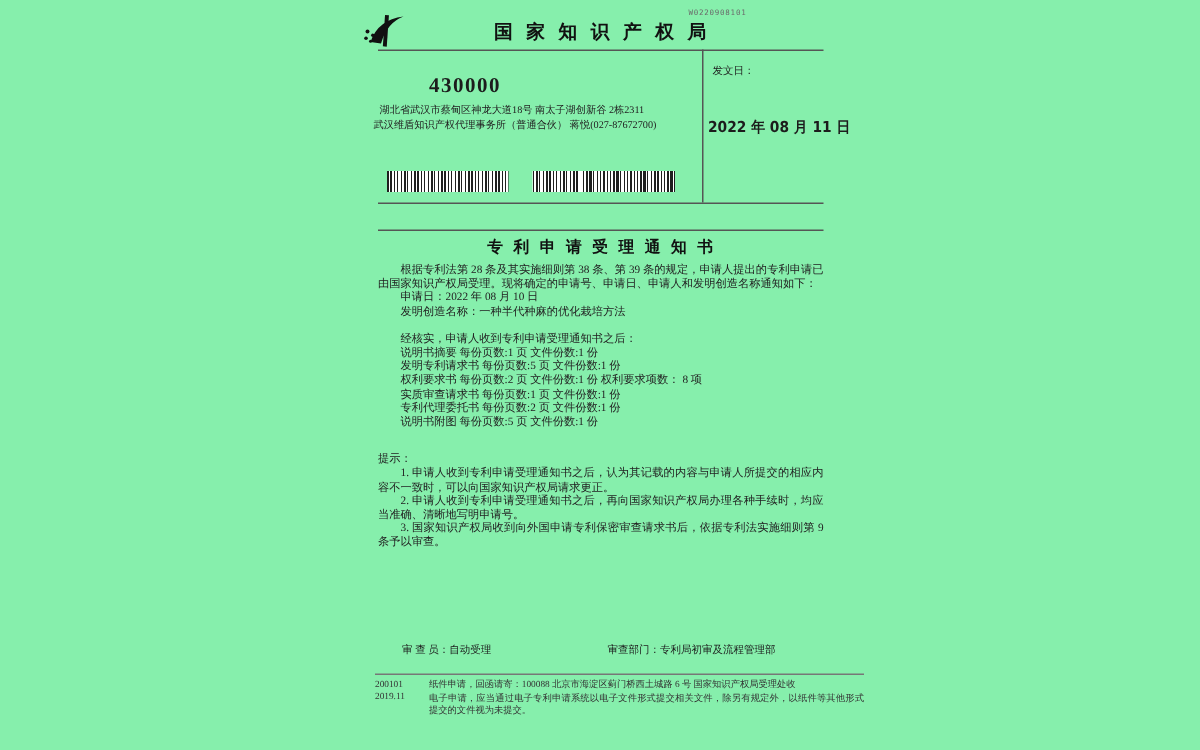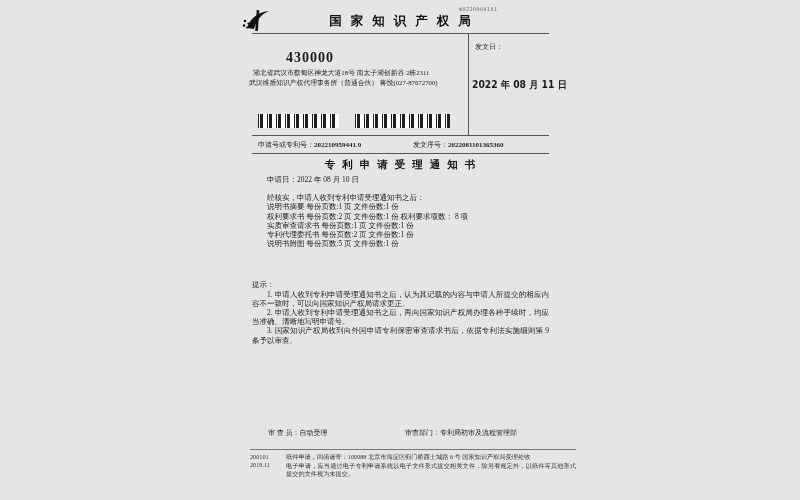--- a/index.html
+++ b/index.html
@@ -1,18 +1,18 @@
 <!DOCTYPE html>
 <html><head>
 <meta charset="utf-8">
 <style>
   html,body{margin:0;padding:0;background:#ffffff;}
   .canvas{
     position:relative;width:800px;height:500px;overflow:hidden;
-    background:#e5e5e5;
+    background:#86efac;
     font-family:"Liberation Serif","DejaVu Serif",serif;
     color:#1c1c1c;
     -webkit-font-smoothing:antialiased;
   }
   .abs{position:absolute;}
   
   .print-code{left:459px;top:6px;font-size:5px;color:#6a6a6a;letter-spacing:.5px;font-family:"DejaVu Sans Mono",monospace;}
   
   .logo{left:241px;top:8px;width:32px;height:26px;}
   .org-title{left:250px;top:13px;width:300px;text-align:center;font-size:12.5px;font-weight:bold;letter-spacing:9px;text-indent:9px;color:#111;}
@@ -39,21 +39,21 @@
   .ref-row b{font-weight:bold;}
   .rule-mid2{left:252px;top:153px;width:297px;}
   
   .doc-title{left:250px;top:158px;width:300px;text-align:center;font-size:10.5px;font-weight:bold;letter-spacing:7px;text-indent:7px;color:#111;}
   
   .body-col{left:252px;top:175px;width:297px;font-size:7.5px;line-height:9.2px;color:#222;}
   .body-col p{margin:0;}
   .indent{text-indent:2em;}
   .intro{text-align:justify;}
   .files{margin-top:9px;}
-  .notes-block{margin-top:32px;}
+  .notes-block{margin-top:16px;}
   .note{text-align:justify;}
   
   .sign-row{left:252px;top:428px;width:297px;height:12px;font-size:7px;}
   .sign-examiner{position:absolute;left:16px;top:0;}
   .sign-dept{position:absolute;left:153px;top:0;}
   
   .footer-rule{left:250px;top:449px;width:326px;background:#777;}
   .footer{left:250px;top:453px;width:326px;display:flex;font-size:6.2px;line-height:8px;color:#333;}
   .form-codes{width:36px;flex:0 0 36px;}
   .ftext{flex:1;}
@@ -87,35 +87,34 @@
   <div class="abs addr2">武汉维盾知识产权代理事务所（普通合伙） 蒋悦(027-87672700)</div>
 
   <div class="abs dispatch-label">发文日：</div>
   <div class="abs dispatch-date">2022 年 08 月 11 日</div>
 
   <div class="abs barcode barcode-1"></div>
   <div class="abs barcode barcode-2"></div>
 
   <div class="abs rule rule-mid1"></div>
 
-  <div class="abs ref-row">
-    <span class="ref-app"><span>申请号或专利号：</span><b>202210959441.9</b></span>
-    <span class="ref-serial"><span>发文序号：</span><b>2022081101365360</b></span>
-  </div>
 
   <div class="abs rule rule-mid2"></div>
 
   <div class="abs doc-title">专利申请受理通知书</div>
 
   <div class="abs body-col">
+    <p class="indent intro">根据专利法第 28 条及其实施细则第 38 条、第 39 条的规定，申请人提出的专利申请已由国家知识产权局受理。现将确定的申请号、申请日、申请人和发明创造名称通知如下：</p>
     <p class="indent">申请日：2022 年 08 月 10 日</p>
+    <p class="indent">发明创造名称：一种半代种麻的优化栽培方法</p>
 
     <div class="files">
       <p class="indent">经核实，申请人收到专利申请受理通知书之后：</p>
       <p class="indent">说明书摘要 每份页数:1 页 文件份数:1 份</p>
+      <p class="indent">发明专利请求书 每份页数:5 页 文件份数:1 份</p>
       <p class="indent">权利要求书 每份页数:2 页 文件份数:1 份 权利要求项数： 8 项</p>
       <p class="indent">实质审查请求书 每份页数:1 页 文件份数:1 份</p>
       <p class="indent">专利代理委托书 每份页数:2 页 文件份数:1 份</p>
       <p class="indent">说明书附图 每份页数:5 页 文件份数:1 份</p>
     </div>
 
     <div class="notes-block">
       <p>提示：</p>
       <p class="indent note">1. 申请人收到专利申请受理通知书之后，认为其记载的内容与申请人所提交的相应内容不一致时，可以向国家知识产权局请求更正。</p>
       <p class="indent note">2. 申请人收到专利申请受理通知书之后，再向国家知识产权局办理各种手续时，均应当准确、清晰地写明申请号。</p>

